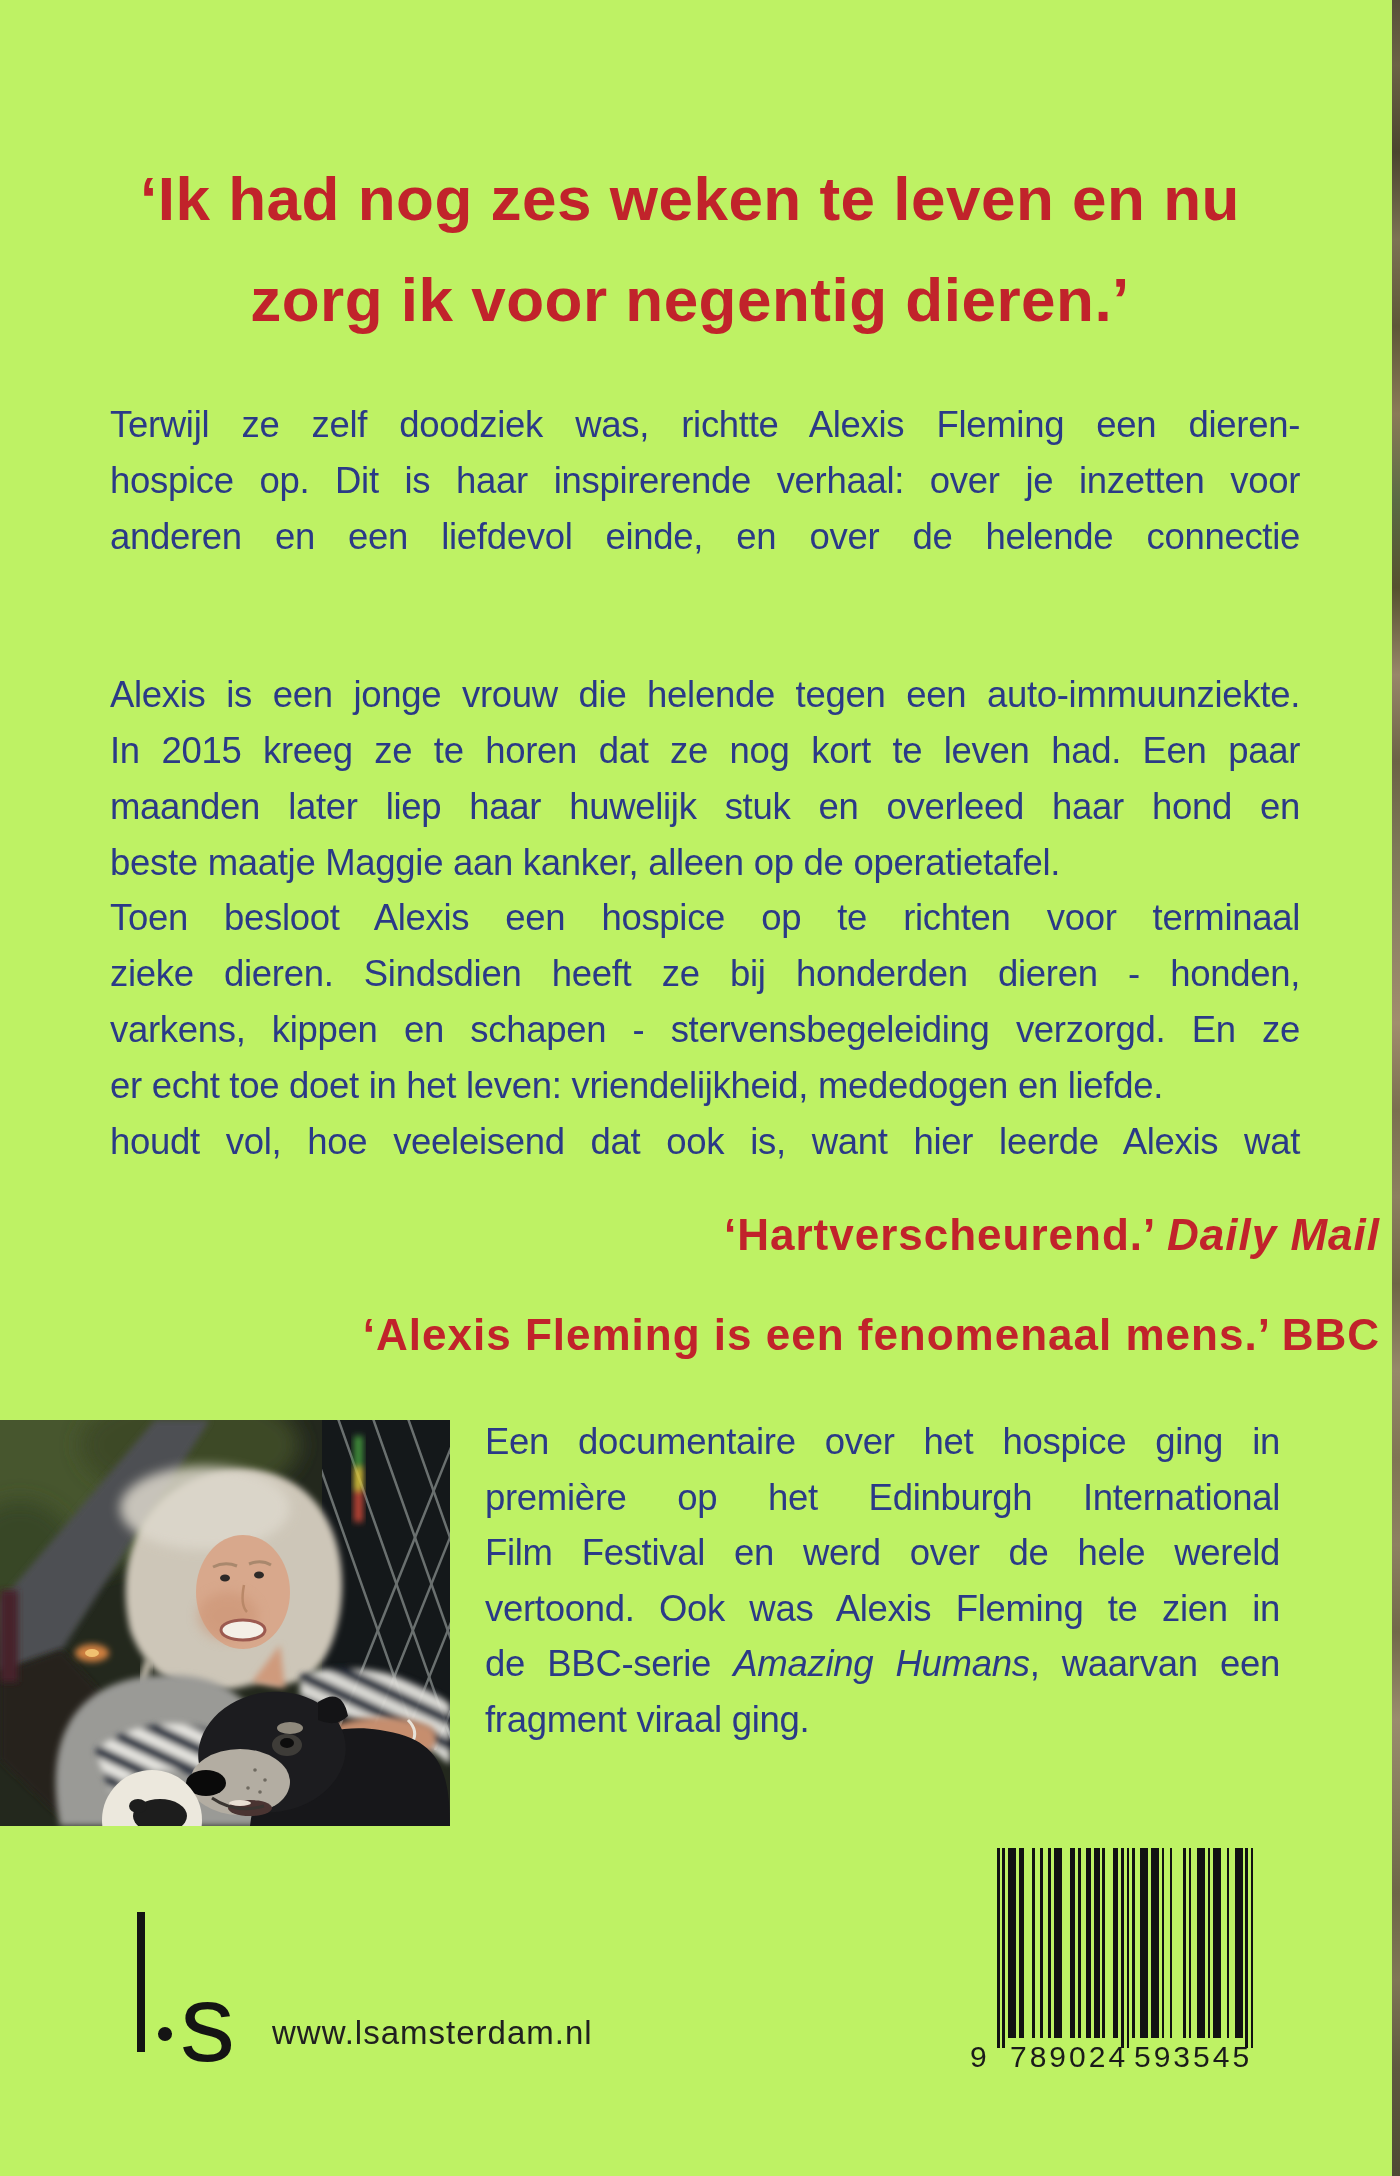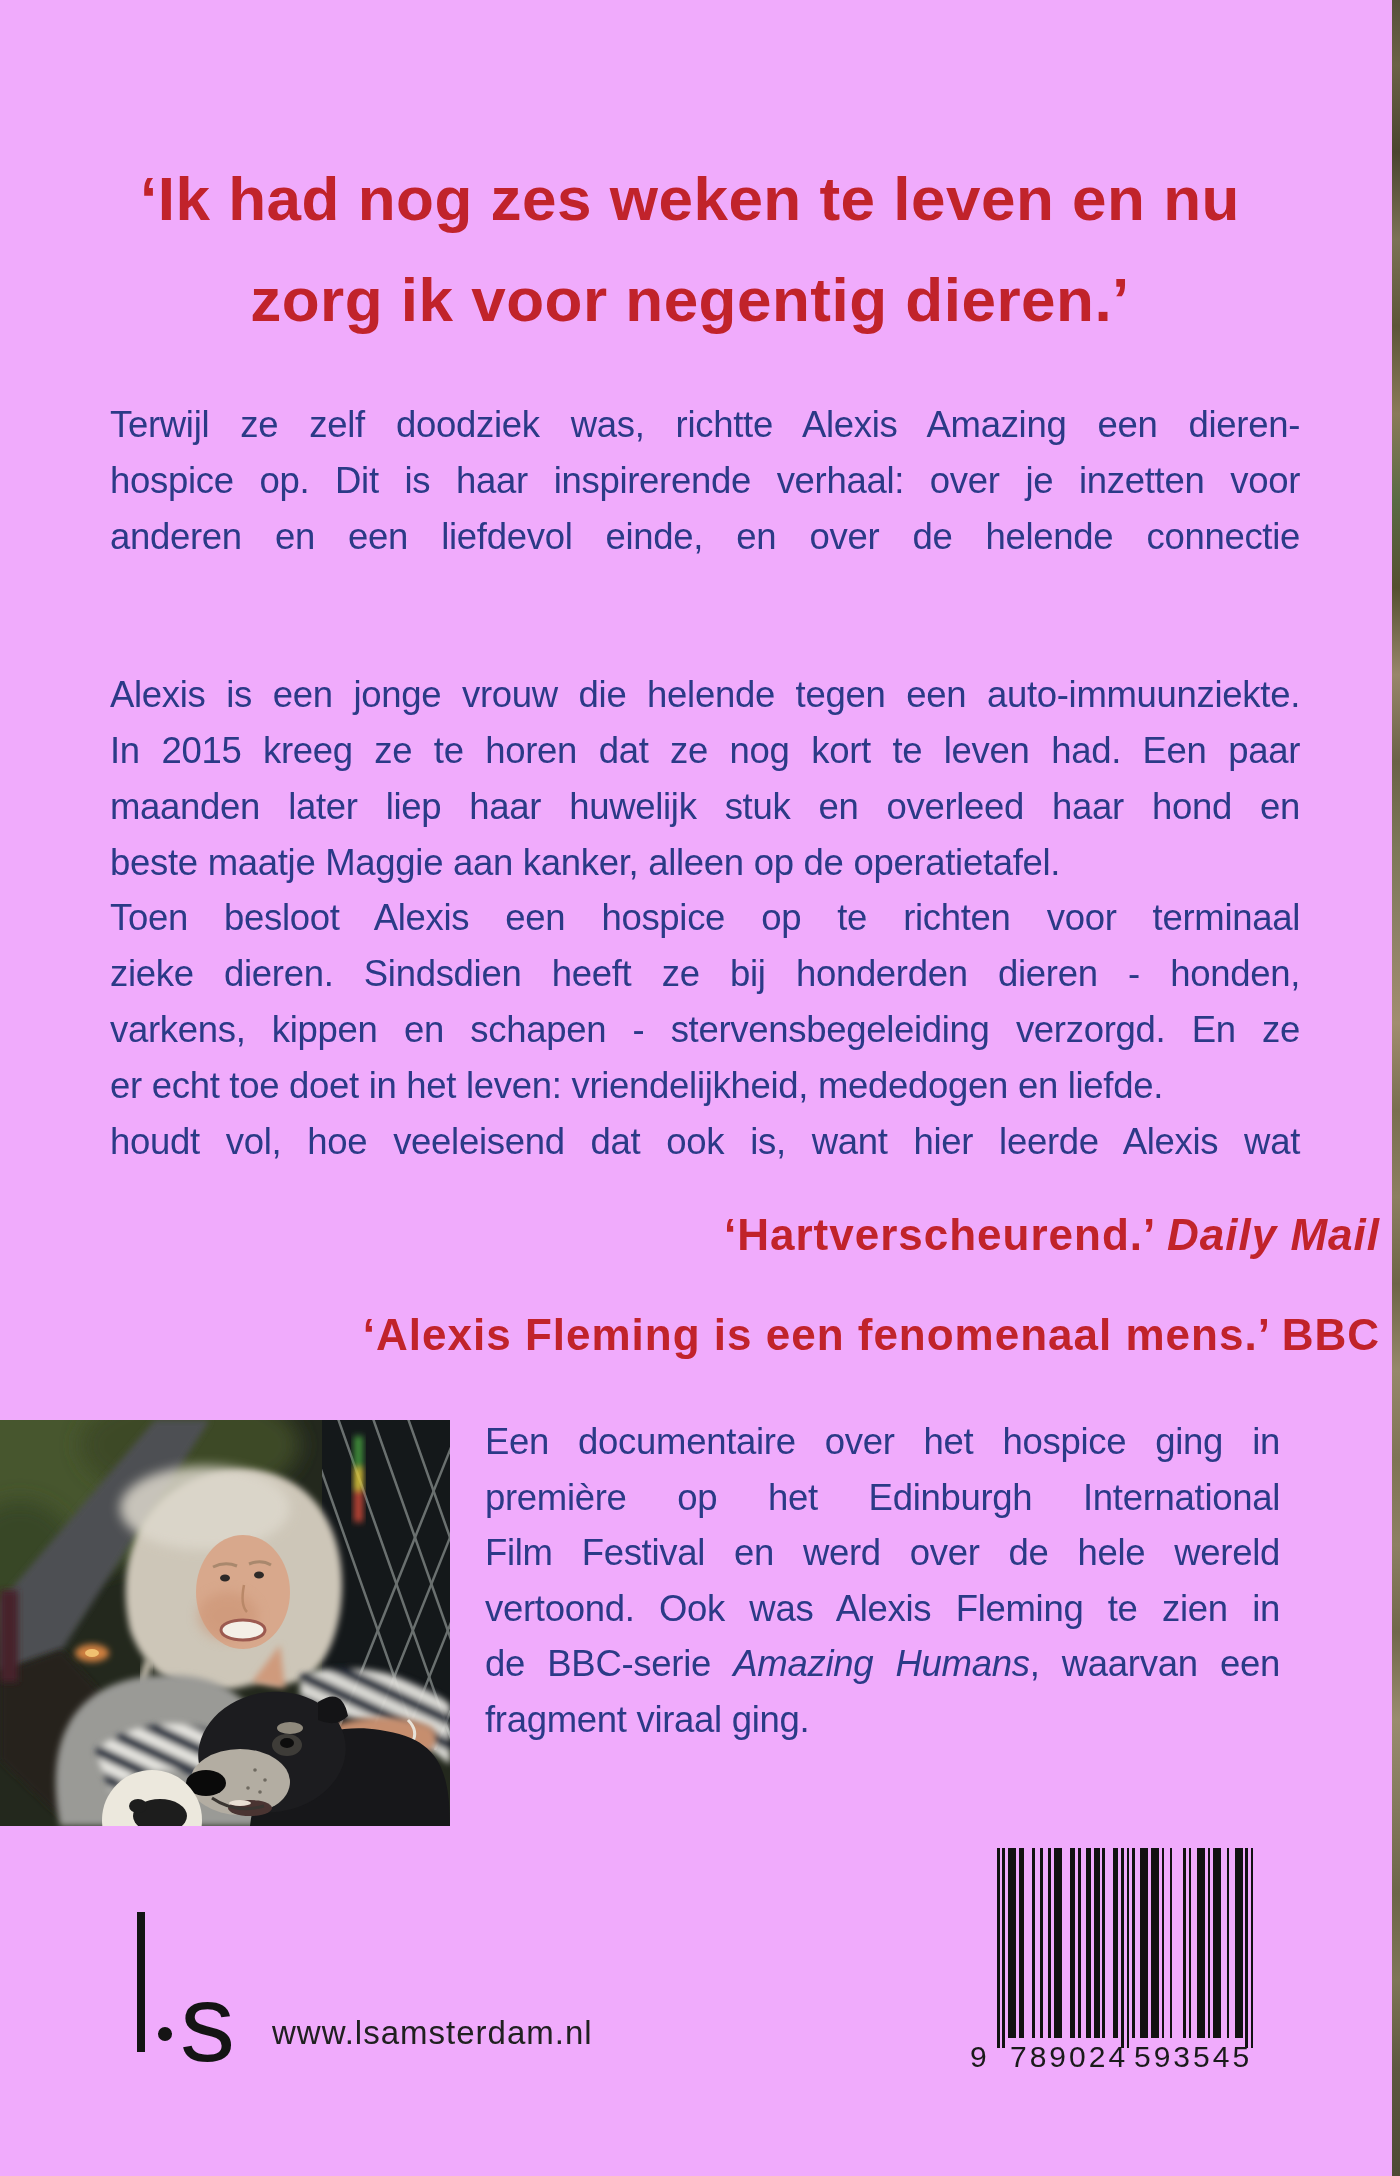--- a/index.html
+++ b/index.html
@@ -1,16 +1,16 @@
 <!DOCTYPE html>
 <html><head>
 <meta charset="utf-8">
 <style>
   html,body{margin:0;padding:0;background:#ffffff;}
-  .page{position:relative;width:1400px;height:2176px;background:#f0abfc;overflow:hidden;
+  .page{position:relative;width:1400px;height:2176px;background:#bef264;overflow:hidden;
         font-family:"Liberation Sans",sans-serif;}
   .bg-strip{position:absolute;right:0;top:0;width:8px;height:2176px;
     background:linear-gradient(180deg,#57503a 0%,#6b6246 3%,#4a452f 7%,#7c7254 11%,#5d5638 15%,
       #8a7a58 19%,#5a6b44 23%,#55502f 27%,#98866a 31%,#6b6246 35%,#7d7858 39%,#8f8266 43%,
       #a18d6e 47%,#7a6f50 51%,#8c7f60 55%,#6e6546 59%,#96886a 63%,#7f7454 67%,#8d8062 71%,
       #71684a 75%,#9a8c6e 79%,#847a5c 83%,#6d6648 87%,#7f7656 91%,#5e5840 95%,#4e4a34 100%);}
   .title{position:absolute;left:60px;right:80px;top:148px;text-align:center;color:#c1232b;
         font-weight:700;font-size:62px;line-height:101px;letter-spacing:0.5px;}
   .blue{color:#2b3a87;}
   .para{position:absolute;left:110px;width:1190px;font-size:36.5px;line-height:56px;
@@ -45,21 +45,21 @@
 <div class="page">
 
   <div class="bg-strip"></div>
 
   <div class="title">
     <div>‘Ik had nog zes weken te leven en nu</div>
     <div>zorg ik voor negentig dieren.’</div>
   </div>
 
   <div class="para blue p1">
-      <div class="jline">Terwijl ze zelf doodziek was, richtte Alexis Amazing een dieren-</div>
+      <div class="jline">Terwijl ze zelf doodziek was, richtte Alexis Fleming een dieren-</div>
       <div class="jline">hospice op. Dit is haar inspirerende verhaal: over je inzetten voor</div>
       <div class="jline">anderen en een liefdevol einde, en over de helende connectie</div>
     </div>
   <div class="para blue p2">
       <div class="jline">Alexis is een jonge vrouw die helende tegen een auto-immuunziekte.</div>
       <div class="jline">In 2015 kreeg ze te horen dat ze nog kort te leven had. Een paar</div>
       <div class="jline">maanden later liep haar huwelijk stuk en overleed haar hond en</div>
       <div class="jline last">beste maatje Maggie aan kanker, alleen op de operatietafel.</div>
     </div>
   <div class="para blue p3">

